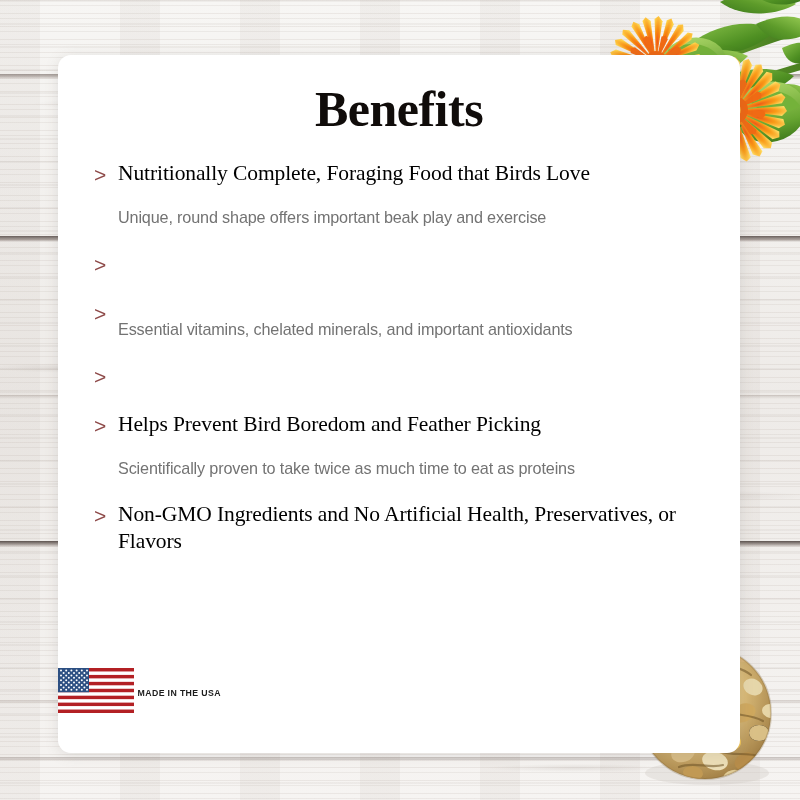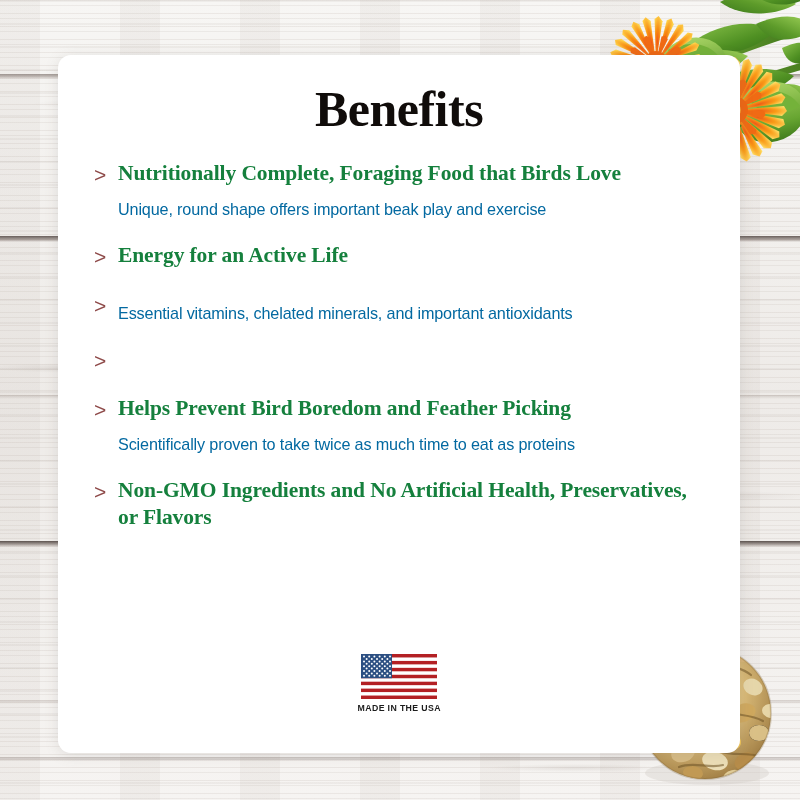--- a/index.html
+++ b/index.html
@@ -115,42 +115,41 @@
     font-family:"Liberation Sans", sans-serif;
     font-size:21px;
     font-weight:300;
     line-height:26px;
     color:#8e4a49;
     padding-top:2px;
   }
   .benefit-text { flex:1 1 auto; }
   .benefit-heading {
     font-family:"Liberation Serif", serif;
-    font-weight:bold;
+    font-weight:normal;
     font-size:21.5px;
     line-height:27px;
-    color:#15803d;
+    color:#000000;
     letter-spacing:-0.1px;
   }
   .benefit-sub {
     font-family:"Liberation Sans", sans-serif;
     font-size:16.2px;
     line-height:23px;
-    color:#0369a1;
-    margin-top:11px;
+    color:#737373;
+    margin-top:19px;
     letter-spacing:-0.15px;
   }
 
   
   #usa-badge {
     position:absolute;
     left:0; right:0;
     bottom:40px;
     display:flex;
-    flex-direction:column;
     align-items:center;
   }
   #usa-flag { display:block; }
   #usa-caption {
     margin-top:3px;
     font-family:"Liberation Sans", sans-serif;
     font-weight:bold;
     font-size:9.5px;
     letter-spacing:0.4px;
     color:#1d1d1d;
@@ -383,21 +382,20 @@
         <span class="chevron-icon">&gt;</span>
         <div class="benefit-text">
           <div class="benefit-heading">Nutritionally Complete, Foraging Food that Birds Love</div>
           <div class="benefit-sub">Unique, round shape offers important beak play and exercise</div>
         </div>
       </li>
 
       <li class="benefit-item">
         <span class="chevron-icon">&gt;</span>
         <div class="benefit-text">
-          <div class="benefit-heading">Energy for an Active Life</div>
         </div>
       </li>
 
       <li class="benefit-item">
         <span class="chevron-icon">&gt;</span>
         <div class="benefit-text">
           <div class="benefit-sub">Essential vitamins, chelated minerals, and important antioxidants</div>
         </div>
       </li>
 

